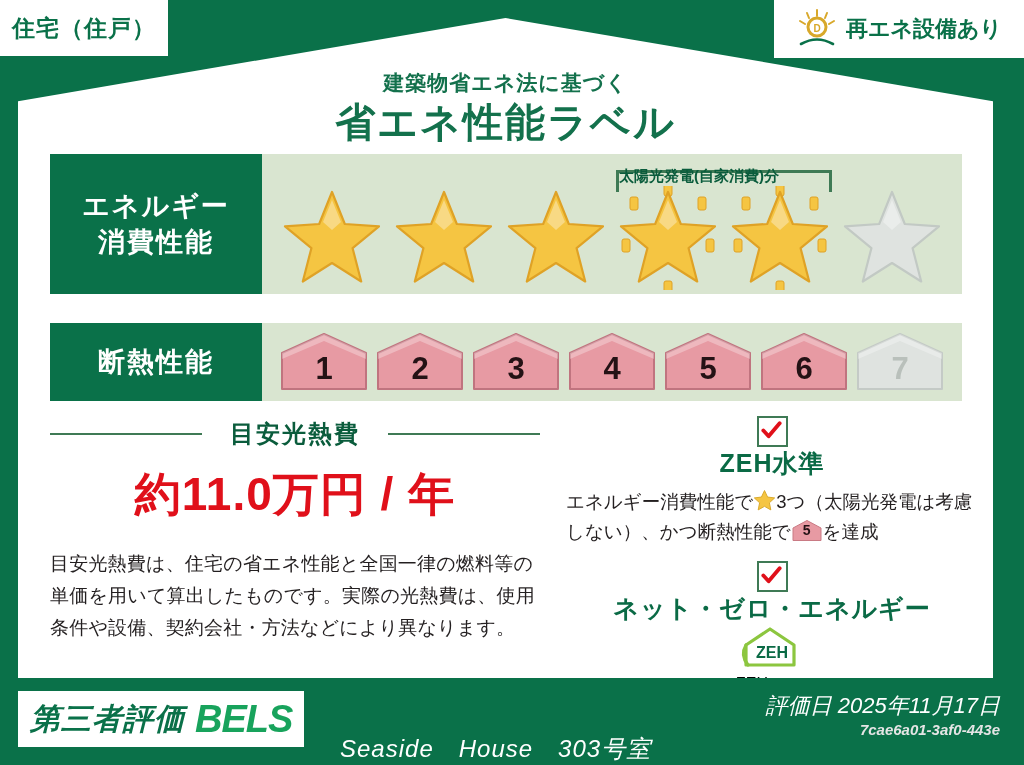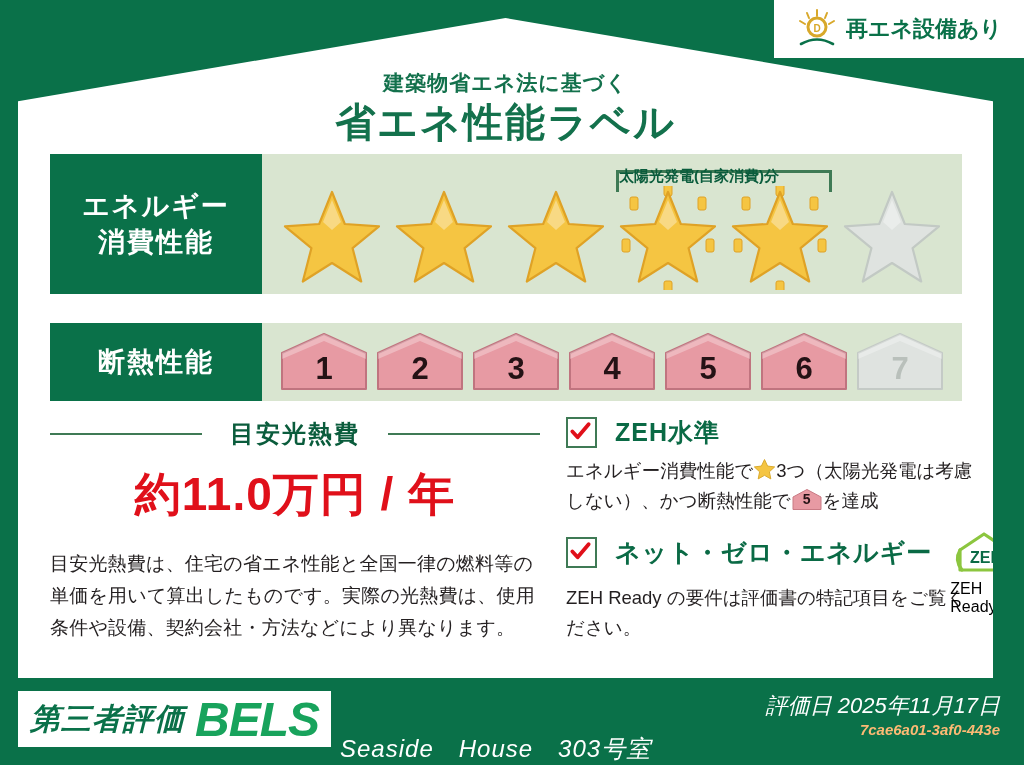--- a/index.html
+++ b/index.html
@@ -77,50 +77,53 @@
   .cost-block{position:absolute;left:32px;top:400px;width:490px;}
   .cost-head{display:flex;align-items:center;gap:28px;}
   .cost-head .rule{flex:1;height:2px;background:#3f7a55;}
   .cost-head .txt{font-size:24px;font-weight:bold;color:#0a5c3c;letter-spacing:2px;}
   .cost-value{margin-top:14px;text-align:center;font-size:46px;font-weight:bold;color:#e0101a;letter-spacing:1px;}
   .cost-note{margin-top:22px;font-size:19px;line-height:1.68;color:#231f20;letter-spacing:.2px;}
 
   
   .zeh-block{position:absolute;left:548px;top:398px;width:412px;}
   .zeh-item{margin-bottom:14px;}
-  .zeh-head{display:flex;align-items:center;gap:18px;}
+  .zeh-head{display:flex;align-items:center;gap:0;flex-direction:column;}
   .chkbox{width:27px;height:27px;flex:0 0 27px;border:2px solid #3f7a55;background:#fff;position:relative;}
   .chkbox svg{position:absolute;left:1px;top:1px;width:23px;height:23px;}
   .zeh-title{font-size:25px;font-weight:bold;color:#0a6a45;letter-spacing:1px;white-space:nowrap;}
   .zeh-desc{margin-top:7px;font-size:18.5px;line-height:1.62;color:#231f20;}
   .inline-ic{display:inline-block;vertical-align:-4px;}
   .inline-star{width:23px;height:23px;}
   .inline-house{width:32px;height:23px;position:relative;}
   .inline-house .n{
     position:absolute;inset:0;display:flex;align-items:center;justify-content:center;
     font-size:14px;font-weight:bold;color:#241215;
   }
 
   
   .footer{position:absolute;left:0;bottom:0;width:1024px;height:86px;font-style:italic;}
   .bels-box{
     position:absolute;left:18px;top:12px;height:56px;background:#fff;
     display:flex;align-items:center;gap:10px;padding:0 12px;
   }
   .bels-jp{font-size:30px;font-weight:bold;color:#0a7149;letter-spacing:1px;}
-  .bels-en{font-size:48px;font-weight:bold;color:#18a35c;letter-spacing:-1px;}
+  .bels-en{font-size:38px;font-weight:bold;color:#18a35c;letter-spacing:-1px;}
   .prop-name{position:absolute;left:340px;top:26px;font-size:24px;color:#fff;letter-spacing:1px;margin-top:28px;}
   .eval-date{position:absolute;right:24px;top:12px;font-size:22px;color:#fff;}
-  .eval-id{position:absolute;right:24px;top:42px;font-size:15px;color:#fdba74;font-weight:bold;}
+  .eval-id{position:absolute;right:24px;top:42px;font-size:15px;color:#e5e5e5;font-weight:bold;}
 </style>
 </head>
 <body>
 
 <div class="label-root">
 
+  <div class="chip" id="chip-house">
+    <span>住宅（住戸）</span>
+  </div>
 
   <div class="chip" id="chip-renew">
     <span class="sun-ic">
       <svg viewBox="0 0 42 42">
         <g stroke="#d8a82a" stroke-width="2" stroke-linecap="round">
           <line x1="21" y1="2" x2="21" y2="8"></line>
           <line x1="31" y1="5" x2="29" y2="10"></line>
           <line x1="38" y1="13" x2="33" y2="16"></line>
           <line x1="11" y1="5" x2="13" y2="10"></line>
           <line x1="4" y1="13" x2="9" y2="16"></line>

